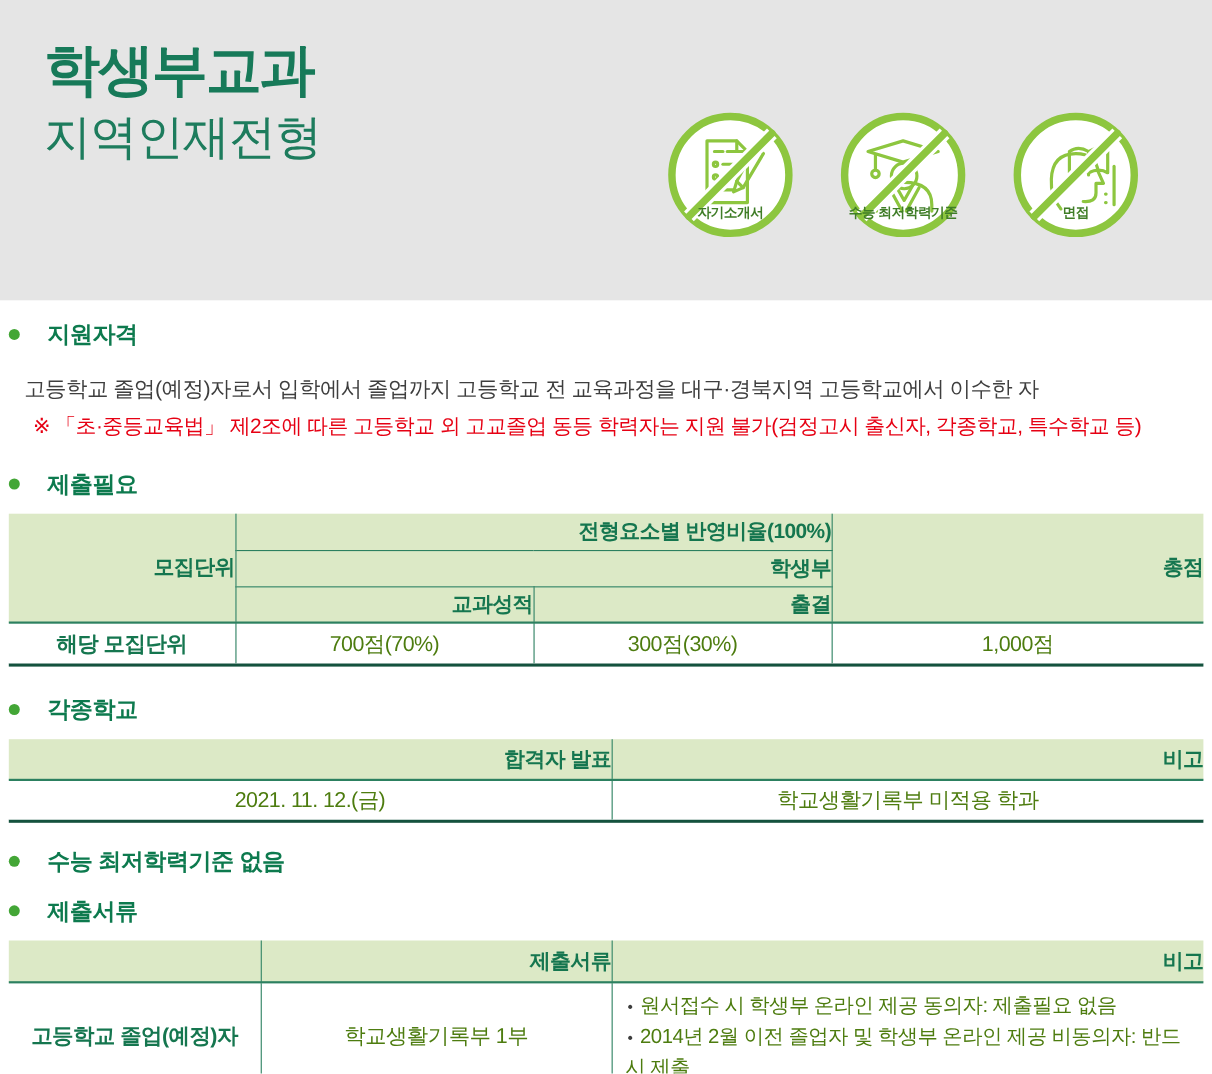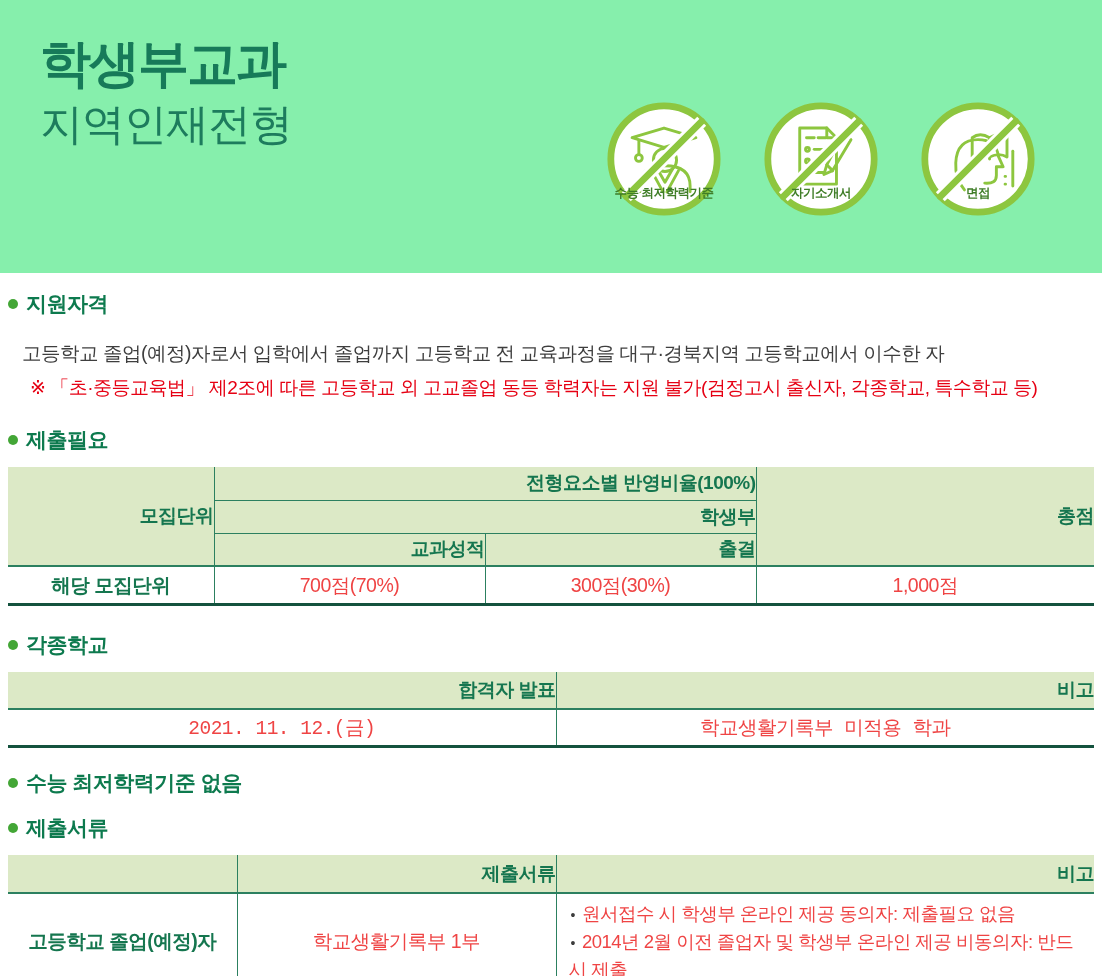--- a/index.html
+++ b/index.html
@@ -4,41 +4,41 @@
 <style>
   * { margin:0; padding:0; box-sizing:border-box; }
   body {
     font-family: "Liberation Sans", "DejaVu Sans", sans-serif;
     background:#ffffff;
     width:1102px;
   }
   .page { width:1102px; height:976px; background:#ffffff; position:relative; overflow:hidden; }
 
   
-  .hero { height:273px; background:#86efac; position:relative; }
+  .hero { height:273px; background:#e5e5e5; position:relative; }
   .hero-title {
     position:absolute; left:40px; top:30px;
     font-size:51px; font-weight:800; letter-spacing:-2px; color:#177a59;
   }
   .hero-subtitle {
     position:absolute; left:40px; top:96px;
     font-size:43px; font-weight:400; letter-spacing:-1px; color:#1d7c5d;
   }
   .badges { position:absolute; top:101px; right:66px; display:flex; gap:41px; }
   .badge { width:116px; height:116px; position:relative; }
   .badge svg { display:block; width:116px; height:116px; }
   .badge-label {
     position:absolute; left:0; bottom:15px; width:100%;
     text-align:center; font-size:12.5px; font-weight:700; color:#3f7d27;
     white-space:nowrap; letter-spacing:-0.5px;
   }
 
   
   .content { padding:0 8px; }
-  .sec-heading { display:flex; align-items:center; gap:8px; margin-left:0; }
+  .sec-heading { display:flex; align-items:center; gap:25px; margin-left:0; }
   .sec-heading .bullet {
     width:10px; height:10px; border-radius:50%; background:#43a636; flex:0 0 auto;
   }
   .sec-heading .label { font-size:21px; font-weight:700; color:#0d7a4e; letter-spacing:-0.5px; }
 
   .mt16 { margin-top:17px; }
   .mt24 { margin-top:25px; }
   .mt20 { margin-top:21px; }
 
   .qual-body { margin:22px 0 0 14px; font-size:19.5px; color:#3e3e3e; letter-spacing:-0.5px; }
@@ -47,65 +47,47 @@
   
   .tbl-wrap { margin-top:13px; border-bottom:3px solid #14523e; }
   table { width:100%; border-collapse:collapse; border-style:hidden; table-layout:fixed; }
   th, td { border:1px solid #2c8060; }
   thead { border-bottom:2px solid #2c8060; }
   thead th {
     background:#dce9c6; color:#15764f; font-weight:700; font-size:19px;
     letter-spacing:-0.5px; text-align:right;
   }
   tbody td {
-    background:#ffffff; color:#ef4444; font-size:19.5px;
+    background:#ffffff; color:#4d7c0f; font-size:19.5px;
     letter-spacing:-0.5px; text-align:center;
   }
   td.green-cell { color:#15764f; font-weight:700; }
 
   .tbl-method thead th { height:33px; }
   .tbl-method tbody td { height:37px; }
 
   .tbl-schedule thead th { height:37px; }
-  .tbl-schedule tbody td { height:36px;font-family:Liberation Mono, monospace; }
+  .tbl-schedule tbody td { height:36px; }
 
   .tbl-docs thead th { height:38px; }
   .tbl-docs tbody td { height:64px; }
   .tbl-docs td.notes-cell { text-align:left; padding:6px 10px 6px 12px; font-size:18.5px; }
   .notes-cell .note-line { display:block; line-height:1.5; }
   .notes-cell .note-line::before { content:"•"; margin:0 7px 0 2px; font-size:14px; color:#3c3c3c; }
 </style>
 </head>
 <body>
 
 <div class="page">
 
   <div class="hero">
     <div class="hero-title">학생부교과</div>
     <div class="hero-subtitle">지역인재전형</div>
 
     <div class="badges">
-
-      <div class="badge">
-        <svg viewBox="0 0 120 120">
-          <circle cx="60" cy="60" r="55" fill="#ffffff" stroke="#8dc63f" stroke-width="7"></circle>
-          <g fill="none" stroke="#8dc63f" stroke-width="3" stroke-linecap="round" stroke-linejoin="round">
-            <path d="M27,38 L60,28 L93,38 L60,48 Z"></path>
-            <path d="M34,41 v14"></path>
-            <circle cx="34" cy="59" r="3.5"></circle>
-            <circle cx="61" cy="61" r="12"></circle>
-            <path d="M35,94 v-6 q0,-21 26,-21 q26,0 26,21 v6"></path>
-            <path d="M53,70 L61,84 L69,70"></path>
-            <path d="M47,72 L59,94 M75,72 L63,94"></path>
-          </g>
-          <line x1="21" y1="99" x2="99" y2="21" stroke="#ffffff" stroke-width="13"></line>
-          <line x1="21" y1="99" x2="99" y2="21" stroke="#8dc63f" stroke-width="7" stroke-linecap="round"></line>
-        </svg>
-        <span class="badge-label">수능 최저학력기준</span>
-      </div>
 
       <div class="badge">
         <svg viewBox="0 0 120 120">
           <circle cx="60" cy="60" r="55" fill="#ffffff" stroke="#8dc63f" stroke-width="7"></circle>
           <g fill="none" stroke="#8dc63f" stroke-width="3" stroke-linecap="round" stroke-linejoin="round">
             <path d="M38,28 h28 l10,10 v48 h-38 z"></path>
             <path d="M66,28 v10 h10"></path>
             <path d="M45,38 h8 M57,38 h8"></path>
             <circle cx="46" cy="50" r="2"></circle>
             <path d="M53,50 h14"></path>
@@ -119,20 +101,38 @@
           <line x1="21" y1="99" x2="99" y2="21" stroke="#ffffff" stroke-width="13"></line>
           <line x1="21" y1="99" x2="99" y2="21" stroke="#8dc63f" stroke-width="7" stroke-linecap="round"></line>
         </svg>
         <span class="badge-label">자기소개서</span>
       </div>
 
       <div class="badge">
         <svg viewBox="0 0 120 120">
           <circle cx="60" cy="60" r="55" fill="#ffffff" stroke="#8dc63f" stroke-width="7"></circle>
           <g fill="none" stroke="#8dc63f" stroke-width="3" stroke-linecap="round" stroke-linejoin="round">
+            <path d="M27,38 L60,28 L93,38 L60,48 Z"></path>
+            <path d="M34,41 v14"></path>
+            <circle cx="34" cy="59" r="3.5"></circle>
+            <circle cx="61" cy="61" r="12"></circle>
+            <path d="M35,94 v-6 q0,-21 26,-21 q26,0 26,21 v6"></path>
+            <path d="M53,70 L61,84 L69,70"></path>
+            <path d="M47,72 L59,94 M75,72 L63,94"></path>
+          </g>
+          <line x1="21" y1="99" x2="99" y2="21" stroke="#ffffff" stroke-width="13"></line>
+          <line x1="21" y1="99" x2="99" y2="21" stroke="#8dc63f" stroke-width="7" stroke-linecap="round"></line>
+        </svg>
+        <span class="badge-label">수능 최저학력기준</span>
+      </div>
+
+      <div class="badge">
+        <svg viewBox="0 0 120 120">
+          <circle cx="60" cy="60" r="55" fill="#ffffff" stroke="#8dc63f" stroke-width="7"></circle>
+          <g fill="none" stroke="#8dc63f" stroke-width="3" stroke-linecap="round" stroke-linejoin="round">
             <path d="M46,92 q-10,-12 -9,-28 q1,-24 23,-24 q19,0 21,17 l5,11 h-7 v9 q0,9 -12,8"></path>
             <path d="M72,38 v22"></path>
             <path d="M72,38 q-10,-6 -18,0 v20 q8,-5 18,0"></path>
             <path d="M72,38 q10,-6 18,0 v20 q-8,-5 -18,0"></path>
             <path d="M96,52 v36"></path>
             <path d="M88,78 h0.5 M88,86 h0.5"></path>
           </g>
           <line x1="21" y1="99" x2="99" y2="21" stroke="#ffffff" stroke-width="13"></line>
           <line x1="21" y1="99" x2="99" y2="21" stroke="#8dc63f" stroke-width="7" stroke-linecap="round"></line>
         </svg>

